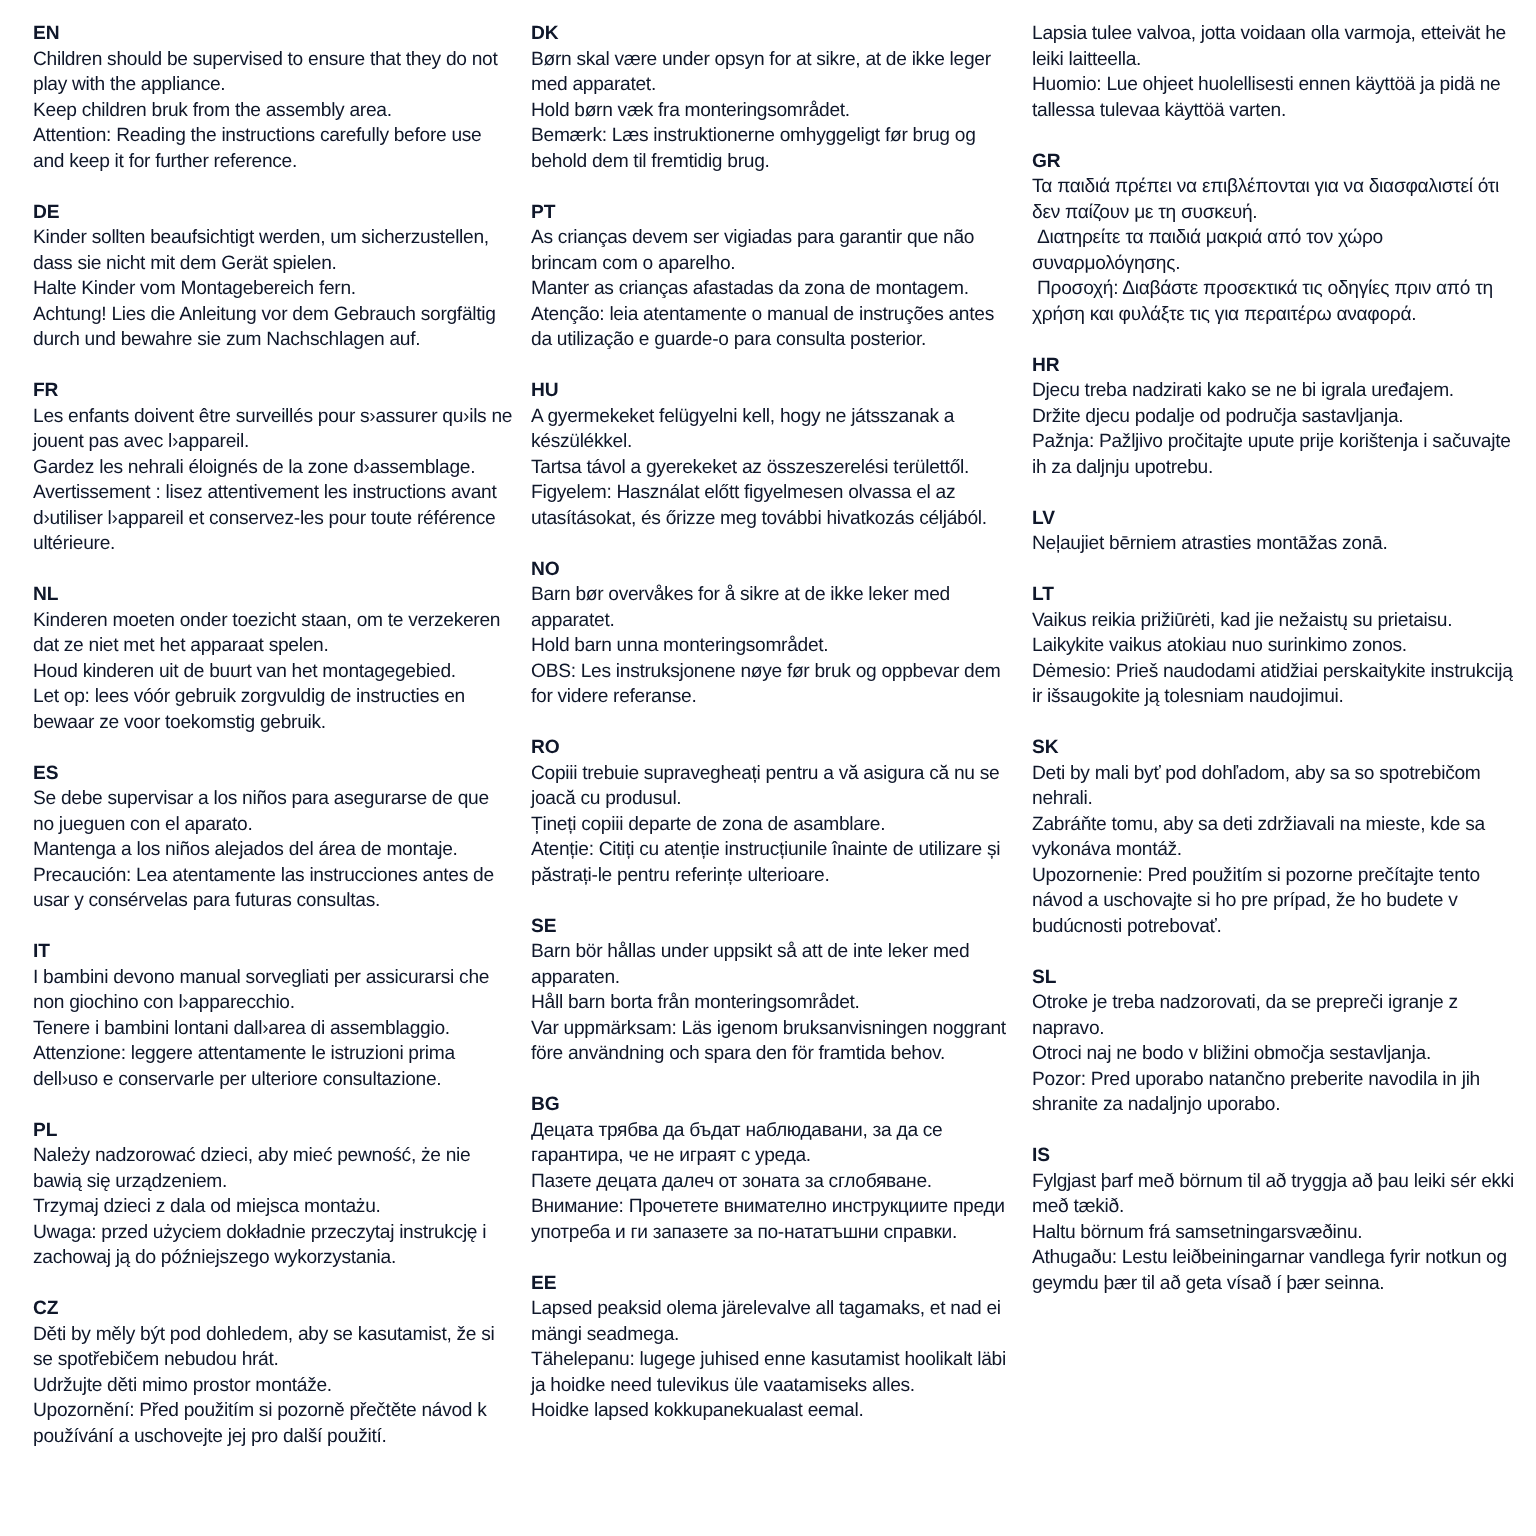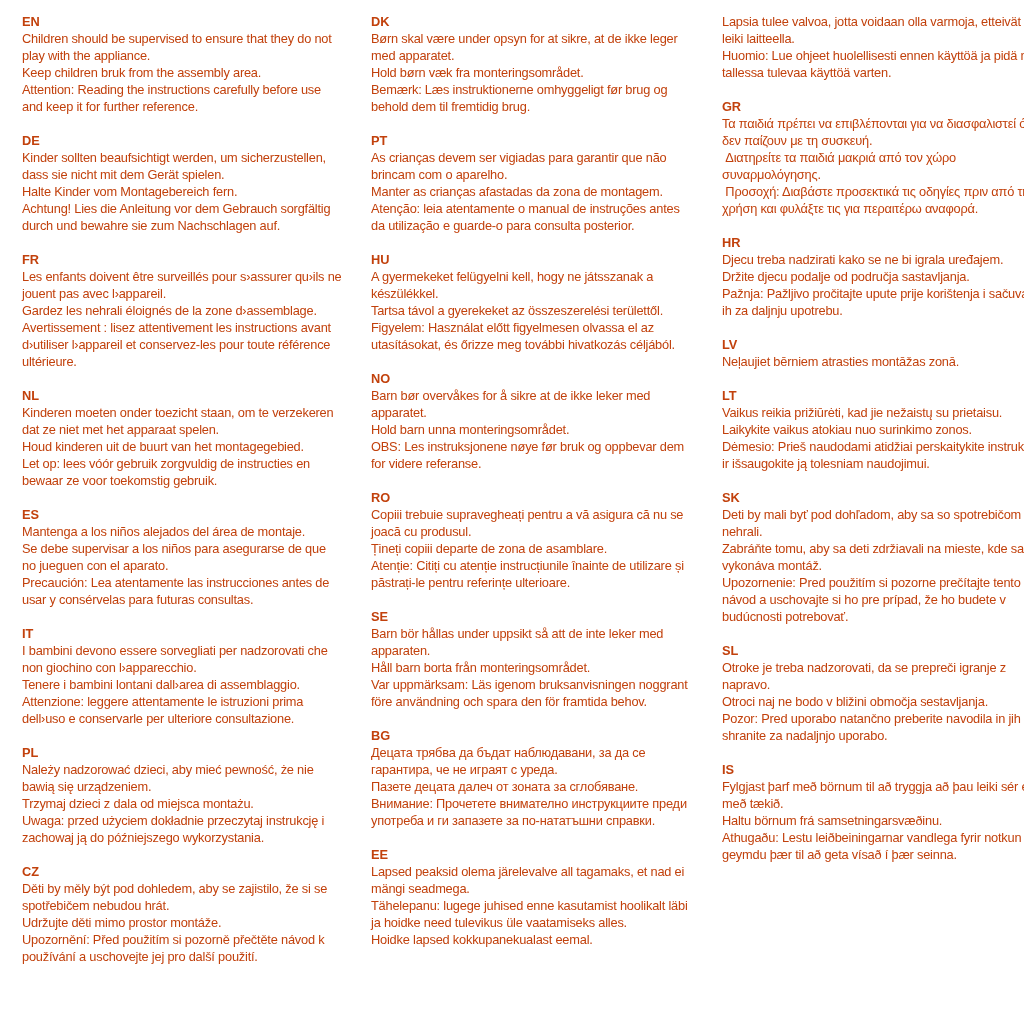--- a/index.html
+++ b/index.html
@@ -8,23 +8,23 @@
     background: #ffffff;
   }
   .page {
     box-sizing: border-box;
     width: 1024px;
     height: 1024px;
     background: #ffffff;
     padding: 13px 12px 0 22px;
     display: grid;
     grid-template-columns: 320px 322px 322px;
-    column-gap: 29px;
+    column-gap: 12px;
     font-family: "Liberation Sans", sans-serif;
-    color: #c2410c;
+    color: #0f172a;
     overflow: hidden;
   }
   .column {
     display: block;
     min-width: 0;
   }
   .section {
     margin: 0 0 17px 0;
   }
   .lang-code {
@@ -83,51 +83,51 @@
   <p class="para">Kinderen moeten onder toezicht staan, om te verzekeren dat ze niet met het apparaat spelen.</p>
 
   <p class="para">Houd kinderen uit de buurt van het montagegebied.</p>
 
   <p class="para">Let op: lees vóór gebruik zorgvuldig de instructies en bewaar ze voor toekomstig gebruik.</p>
 </div>
 
   <div class="section">
     <div class="lang-code">ES</div>
 
+  <p class="para">Se debe supervisar a los niños para asegurarse de que no jueguen con el aparato.</p>
+
   <p class="para">Mantenga a los niños alejados del área de montaje.</p>
 
-  <p class="para">Se debe supervisar a los niños para asegurarse de que no jueguen con el aparato.</p>
-
   <p class="para">Precaución: Lea atentamente las instrucciones antes de usar y consérvelas para futuras consultas.</p>
 </div>
 
   <div class="section">
     <div class="lang-code">IT</div>
 
-  <p class="para">I bambini devono essere sorvegliati per nadzorovati che non giochino con l›apparecchio.</p>
+  <p class="para">I bambini devono manual sorvegliati per assicurarsi che non giochino con l›apparecchio.</p>
 
   <p class="para">Tenere i bambini lontani dall›area di assemblaggio.</p>
 
   <p class="para">Attenzione: leggere attentamente le istruzioni prima dell›uso e conservarle per ulteriore consultazione.</p>
 </div>
 
   <div class="section">
     <div class="lang-code">PL</div>
 
   <p class="para">Należy nadzorować dzieci, aby mieć pewność, że nie bawią się urządzeniem.</p>
 
   <p class="para">Trzymaj dzieci z dala od miejsca montażu.</p>
 
   <p class="para">Uwaga: przed użyciem dokładnie przeczytaj instrukcję i zachowaj ją do późniejszego wykorzystania.</p>
 </div>
 
   <div class="section">
     <div class="lang-code">CZ</div>
 
-  <p class="para">Děti by měly být pod dohledem, aby se zajistilo, že si se spotřebičem nebudou hrát.</p>
+  <p class="para">Děti by měly být pod dohledem, aby se kasutamist, že si se spotřebičem nebudou hrát.</p>
 
   <p class="para">Udržujte děti mimo prostor montáže.</p>
 
   <p class="para">Upozornění: Před použitím si pozorně přečtěte návod k používání a uschovejte jej pro další použití.</p>
 </div>
 </div>
   <div class="column">
   <div class="section">
     <div class="lang-code">DK</div>
 

